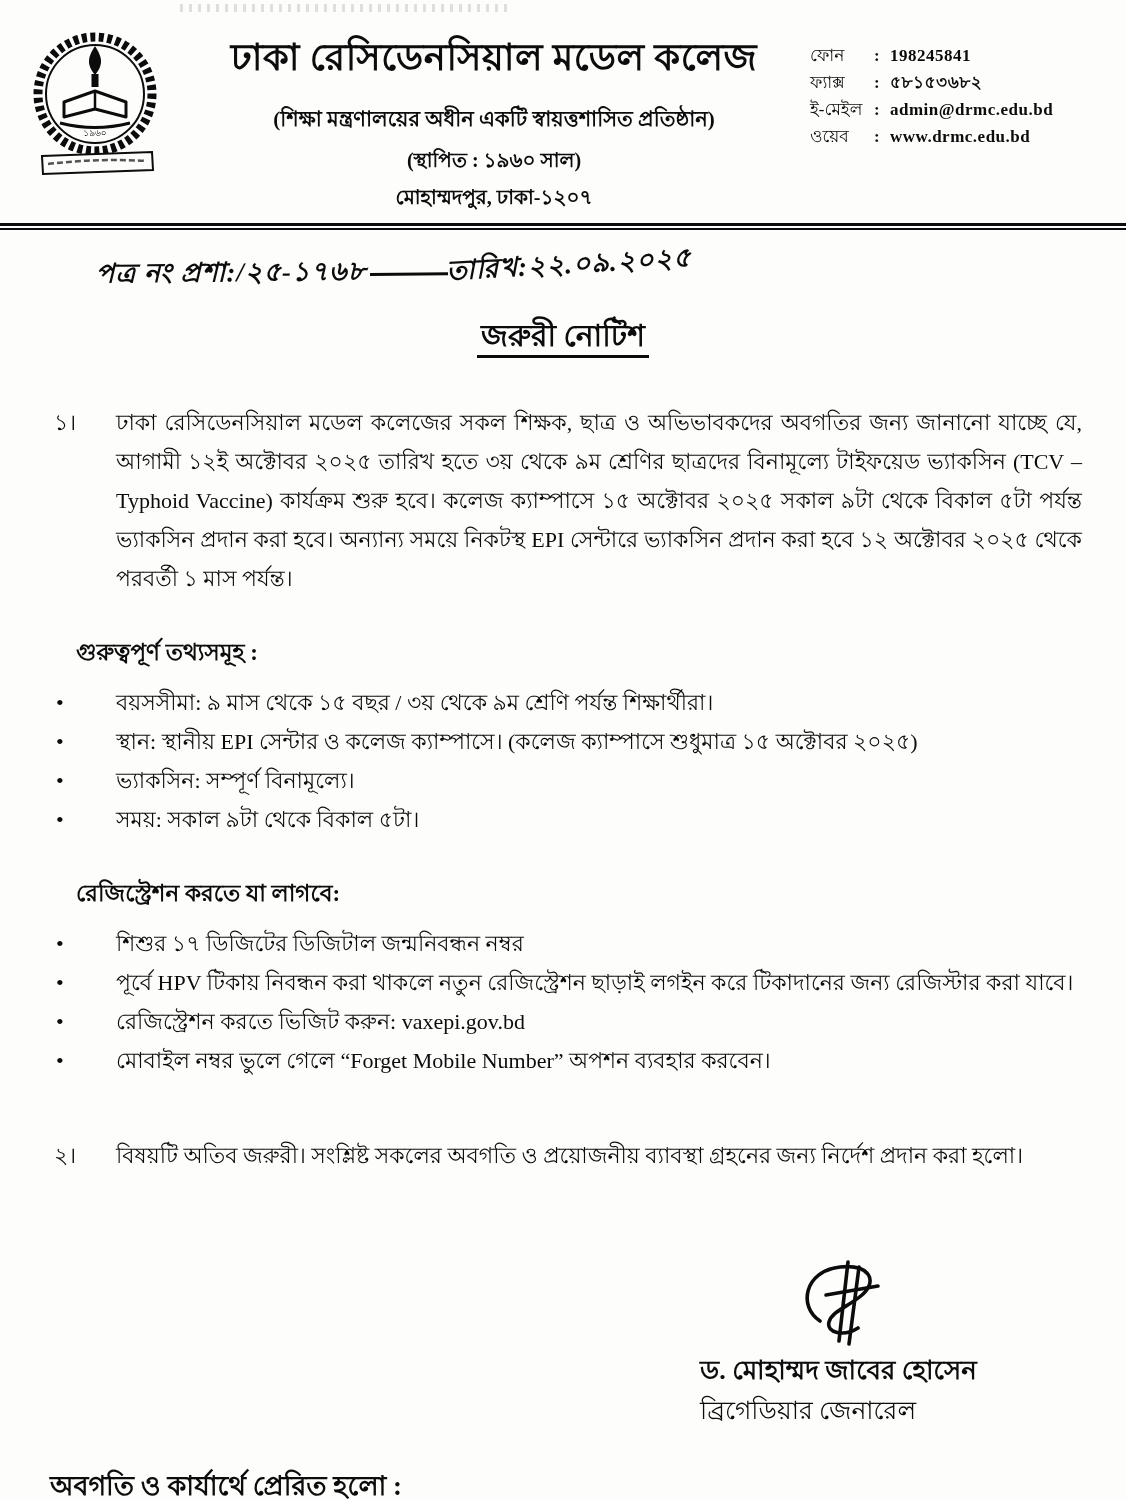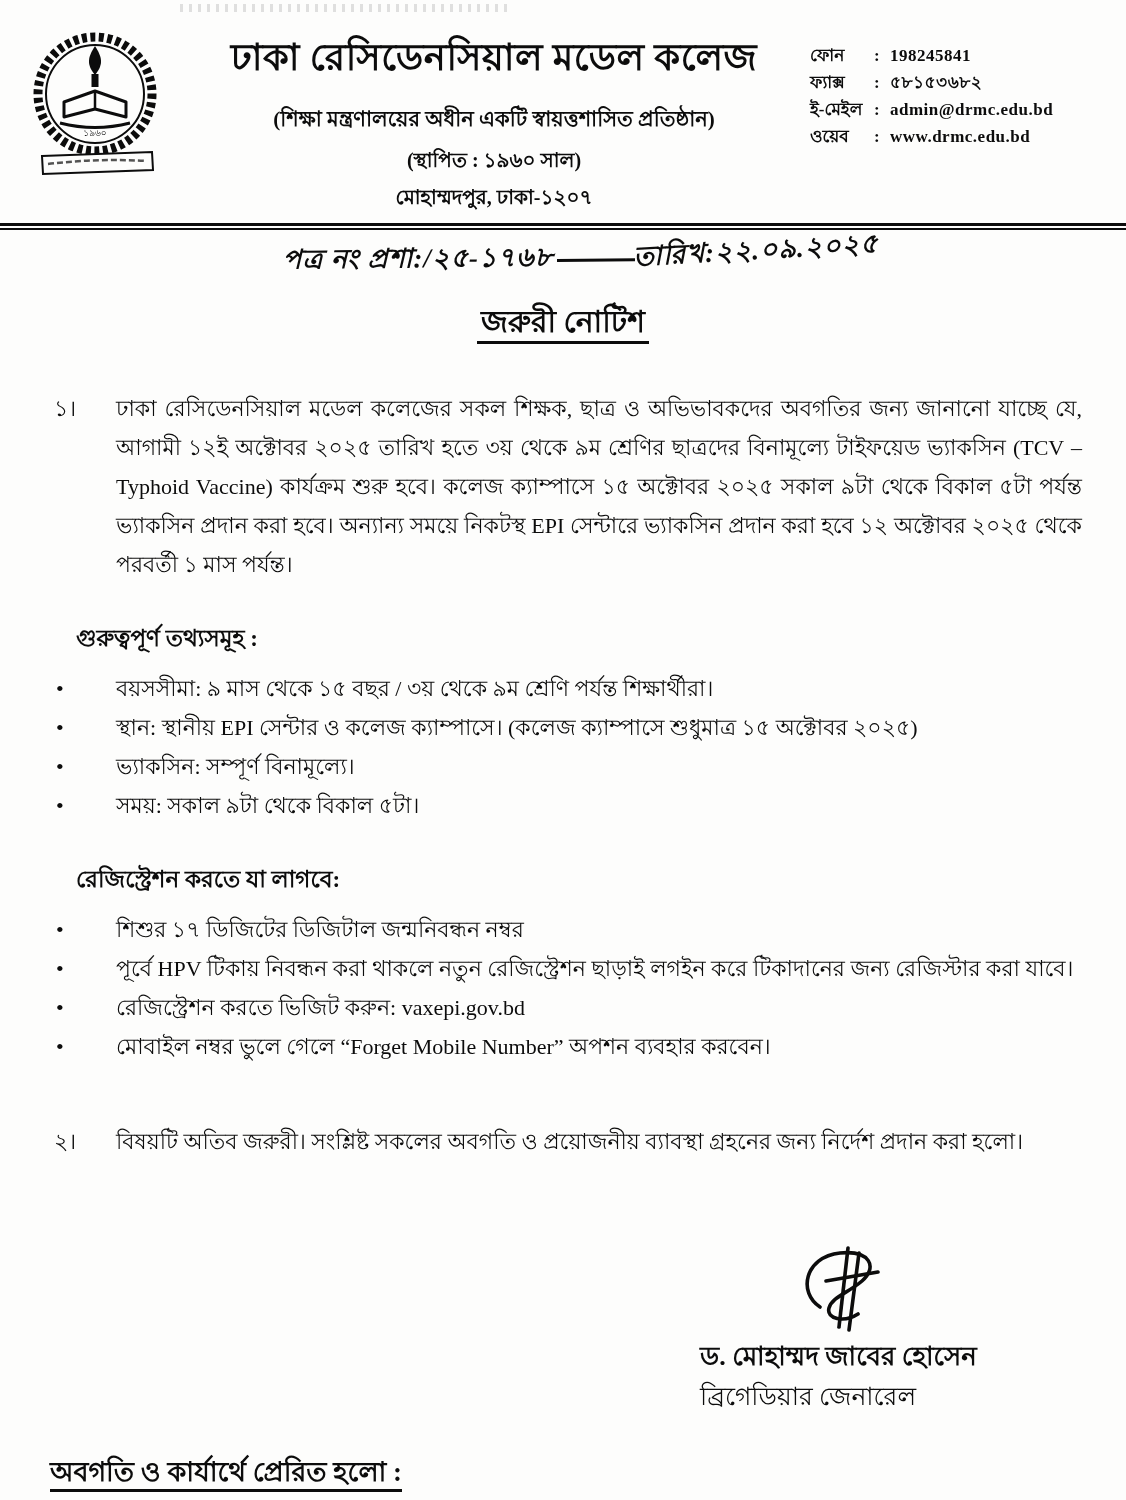--- a/index.html
+++ b/index.html
@@ -13,27 +13,27 @@
   
   .header { display:flex; padding:26px 36px 0 28px; }
   .logo-wrap { width:150px; flex:0 0 150px; padding-top:4px; }
   .head-center { flex:1 1 auto; text-align:center; padding-top:2px; }
   .college-name { font-size:37px; font-weight:bold; letter-spacing:.5px; }
   .head-sub { font-size:21px; font-weight:bold; margin-top:12px; }
   .head-est { font-size:20px; font-weight:bold; margin-top:7px; }
   .head-addr { font-size:20px; font-weight:bold; margin-top:4px; }
   .contacts { flex:0 0 280px; padding-top:16px; font-size:17px; }
   .contact-row { display:flex; line-height:27px; }
-  .contact-label { width:64px; font-weight:bold; }
+  .contact-label { width:64px; font-weight:normal; }
   .contact-colon { width:16px; font-weight:bold; }
   .contact-value { font-weight:bold; letter-spacing:.5px; }
   
   .double-rule { margin-top:8px; border-top:3px solid #0c0c0c; border-bottom:2px solid #0c0c0c; height:7px; }
   
-  .refline { display:flex; justify-content:center; padding:6px 48px 0 96px; height:52px; }
+  .refline { display:flex; justify-content:flex-start; padding:6px 48px 0 96px; height:52px;margin-top:14px; }
   .handwritten { font-size:27px; font-weight:bold; font-style:italic; letter-spacing:1px; white-space:nowrap; }
   .ref-wrap { display:flex; align-items:center; transform:rotate(-.6deg); }
   .pen-flourish { display:inline-block; width:78px; height:3px; background:#0c0c0c; margin-left:4px; transform:translateY(2px); }
   .date-wrap { transform:rotate(-3.2deg); transform-origin:left bottom; padding-right:10px; }
   
   .notice-title { text-align:center; margin-top:16px; }
   .notice-title span { font-size:30px; font-weight:bold; border-bottom:3px solid #0c0c0c; padding:0 4px 3px; }
   
   .numbered-para { display:flex; padding:0 44px 0 54px; margin-top:40px; }
   .para-num { flex:0 0 62px; font-size:22px; line-height:39px; }

